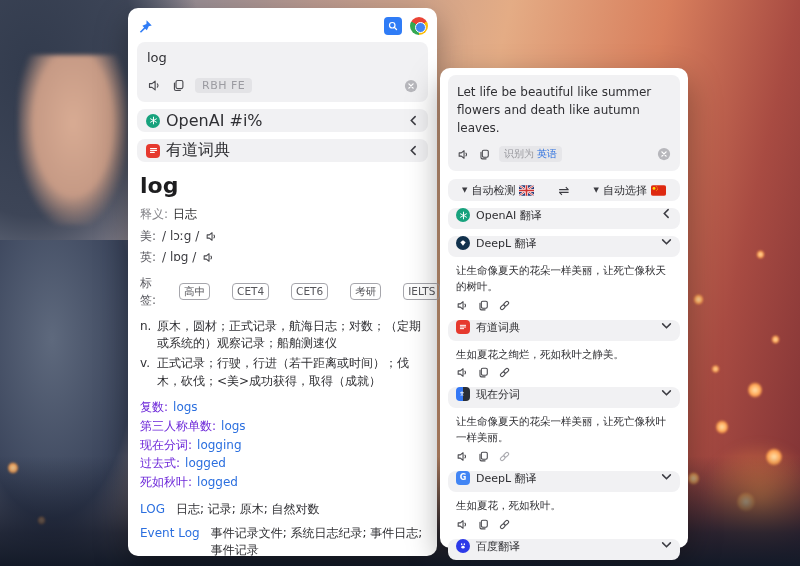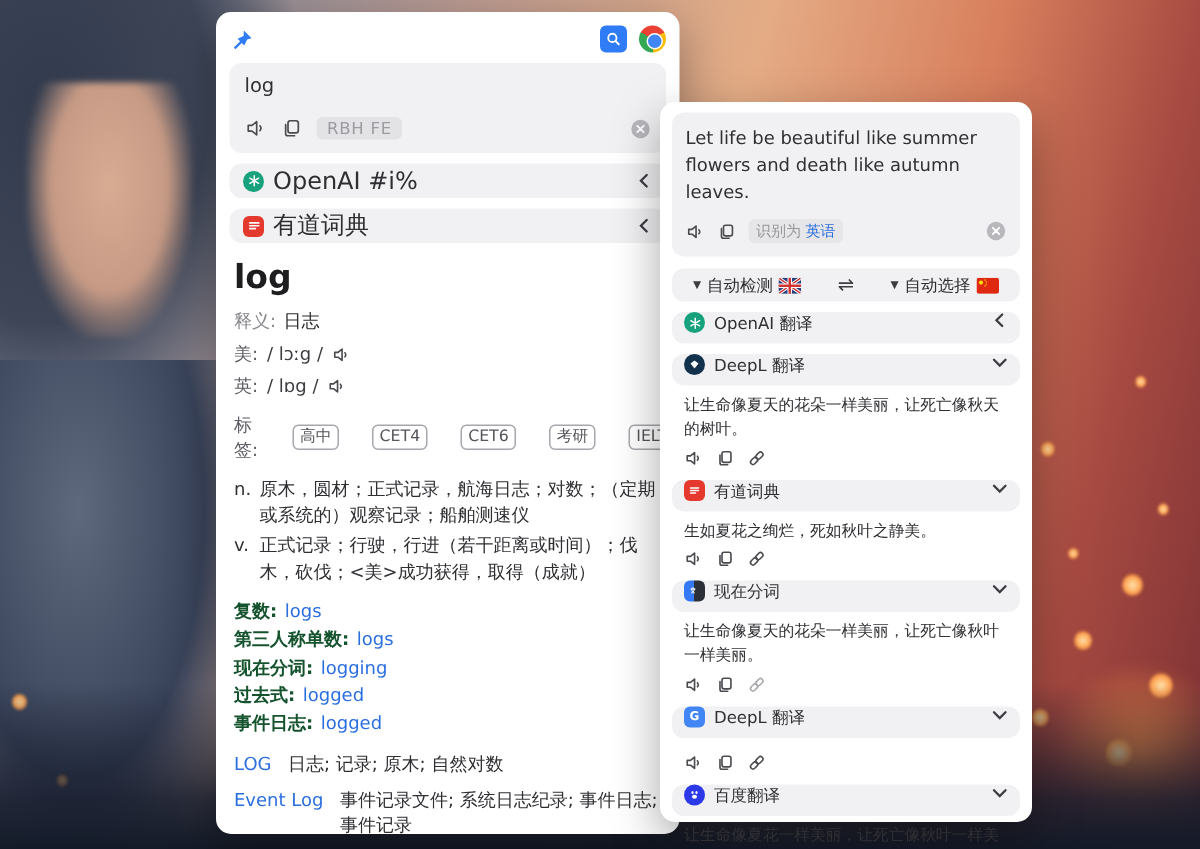--- a/index.html
+++ b/index.html
@@ -10,21 +10,21 @@
   .wallpaper { position:absolute; inset:0; background:linear-gradient(103deg,#707b8c 0%,#8d8a96 16%,#bb9a90 34%,#e4ac85 55%,#d87f5d 72%,#a84b42 86%,#7c3034 100%); }
   .wp-bottom { position:absolute; left:0; right:0; bottom:0; height:110px; background:linear-gradient(to bottom, rgba(20,26,42,0) 0%, rgba(22,28,44,.85) 70%, #131a28 100%); }
   .wp-hair { position:absolute; left:-40px; top:-30px; width:240px; height:330px; background:radial-gradient(ellipse at 30% 30%, #323b4d 0%, #3d4557 45%, rgba(61,69,87,0) 72%); }
   .wp-face { position:absolute; left:18px; top:55px; width:110px; height:170px; background:radial-gradient(ellipse at 50% 40%, #d8ab93 0%, #c69a85 50%, rgba(198,154,133,0) 75%); filter:blur(2px); }
   .wp-shoulder { position:absolute; left:-20px; top:240px; width:180px; height:330px; background:radial-gradient(ellipse at 40% 30%, #5e697d 0%, #39435a 55%, rgba(40,48,66,0) 80%); }
   .lantern { position:absolute; border-radius:50%; background:radial-gradient(circle,#ffe3ae 0%,#ffa04d 55%,rgba(255,138,61,0) 75%); filter:blur(1px); }
   .glow { position:absolute; border-radius:50%; background:radial-gradient(circle, rgba(255,150,70,.8) 0%, rgba(255,120,60,0) 70%); filter:blur(4px); }
 
   
   .win { position:absolute; background:#fff; border-radius:10px; box-shadow:0 12px 32px rgba(0,0,0,.35); }
-  #left-window  { left:144px; top:8px;  width:309px; height:548px; padding:6px 9px 8px; }
+  #left-window  { left:128px; top:8px;  width:309px; height:548px; padding:6px 9px 8px; }
   #right-window { left:440px; top:68px; width:248px; height:480px; padding:7px 8px; }
 
   .card { background:#f1f1f3; border-radius:8px; }
   .row { display:flex; align-items:center; }
 
   
   .toolbar { display:flex; align-items:center; height:24px; margin-bottom:4px; }
   .toolbar .sp { flex:1; }
   .appicon { width:18px; height:18px; border-radius:4px; margin-left:8px; display:flex; align-items:center; justify-content:center; }
   .appicon.blue { background:#2f7cf6; }
@@ -64,21 +64,21 @@
   .phon { font-size:12px; color:#3c3c41; margin-top:4px; display:flex; align-items:center; gap:6px; }
   .phon .lab { color:#5d5d63; }
   .tags { display:flex; align-items:center; gap:22px; margin-top:9px; flex-wrap:nowrap; }
   .tags .lab { font-size:12px; color:#5d5d63; margin-right:1px; }
   .tag { font-size:10.5px; color:#55555a; border:1px solid #a6a6ac; border-radius:4px; padding:0 4px; line-height:15px; white-space:nowrap; }
   .defs { margin-top:9px; }
   .def { display:flex; font-size:12px; line-height:1.48; color:#2f2f33; margin-bottom:2px; }
   .def .pos { width:17px; flex:none; }
   .forms { margin-top:7px; }
   .form { font-size:12px; line-height:1.58; }
-  .form .lab { color:#14532d; margin-right:5px;font-weight:bold; }
+  .form .lab { color:#6d28d9; margin-right:5px; }
   a.blue, .blue-link { color:#2b6fdf; text-decoration:none; cursor:pointer; }
   .phrases { margin-top:9px; }
   .phrase { display:flex; font-size:12px; line-height:1.45; margin-bottom:6px; }
   .phrase .term { color:#2b6fdf; margin-right:11px; flex:none; cursor:pointer; }
   .phrase .mean { flex:1; color:#2f2f33; }
 
   
   .input-card { padding:8px 9px 9px; }
   .input-text { font-size:12px; line-height:1.5; color:#303034; }
   .input-card .row { margin-top:9px; gap:8px; }
@@ -227,21 +227,21 @@
         <span class="pos">v.</span>
         <span>正式记录；行驶，行进（若干距离或时间）；伐木，砍伐；&lt;美&gt;成功获得，取得（成就）</span>
       </div>
     </div>
 
     <div class="forms">
       <div class="form"><span class="lab">复数:</span><span class="blue-link">logs</span></div>
       <div class="form"><span class="lab">第三人称单数:</span><span class="blue-link">logs</span></div>
       <div class="form"><span class="lab">现在分词:</span><span class="blue-link">logging</span></div>
       <div class="form"><span class="lab">过去式:</span><span class="blue-link">logged</span></div>
-      <div class="form"><span class="lab">事件日志:</span><span class="blue-link">logged</span></div>
+      <div class="form"><span class="lab">死如秋叶:</span><span class="blue-link">logged</span></div>
     </div>
 
     <div class="phrases">
       <div class="phrase">
           <span class="term">LOG</span>
           <span class="mean">日志; 记录; 原木; 自然对数</span>
         </div>
       <div class="phrase">
           <span class="term">Event Log</span>
           <span class="mean">事件记录文件; 系统日志纪录; 事件日志; 事件记录</span>
@@ -420,20 +420,21 @@
 
   <div class="card svc-head">
     <span class="svc-icon i-google">G</span>
     <span class="svc-name">DeepL 翻译</span>
     <span class="sp"></span>
     <svg class="chev" viewBox="0 0 10 10">
         <path d="M1.5 3.5 5 7l3.5-3.5" fill="none" stroke="#3c3c43" stroke-width="1.4" stroke-linecap="round"></path>
       </svg>
   </div>
   <div class="svc-body">
+    <div class="svc-text">生如夏花，死如秋叶。</div>
     <div class="svc-icons">
       <svg class="ic" viewBox="0 0 24 24">
           <path d="M4 9h4l5-4v14l-5-4H4z" fill="none" stroke="currentColor" stroke-width="2" stroke-linejoin="round"></path>
           <path d="M16.5 9.5a3.5 3.5 0 0 1 0 5" fill="none" stroke="currentColor" stroke-width="2" stroke-linecap="round"></path>
         </svg>
       <svg class="ic" viewBox="0 0 24 24">
           <rect x="8" y="4" width="11" height="13" rx="2.5" fill="none" stroke="currentColor" stroke-width="2"></rect>
           <path d="M5.5 8v9.5A2.5 2.5 0 0 0 8 20h7" fill="none" stroke="currentColor" stroke-width="2" stroke-linecap="round"></path>
         </svg>
       <svg class="ic" viewBox="0 0 24 24">

